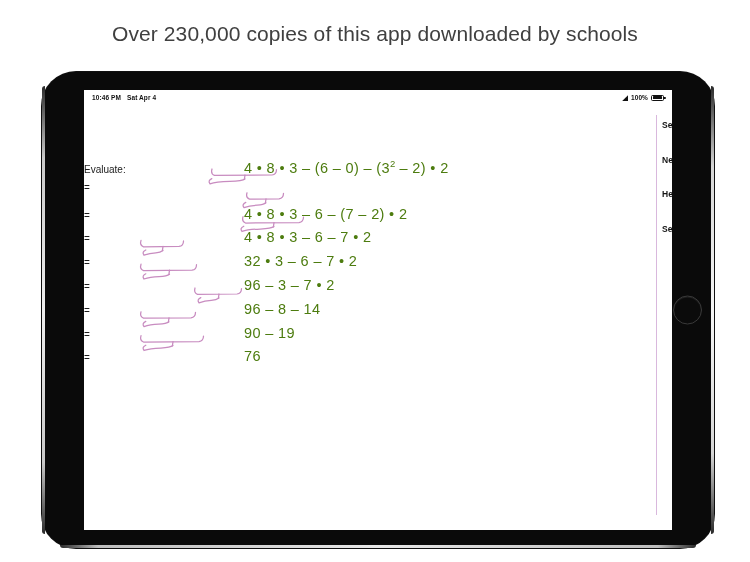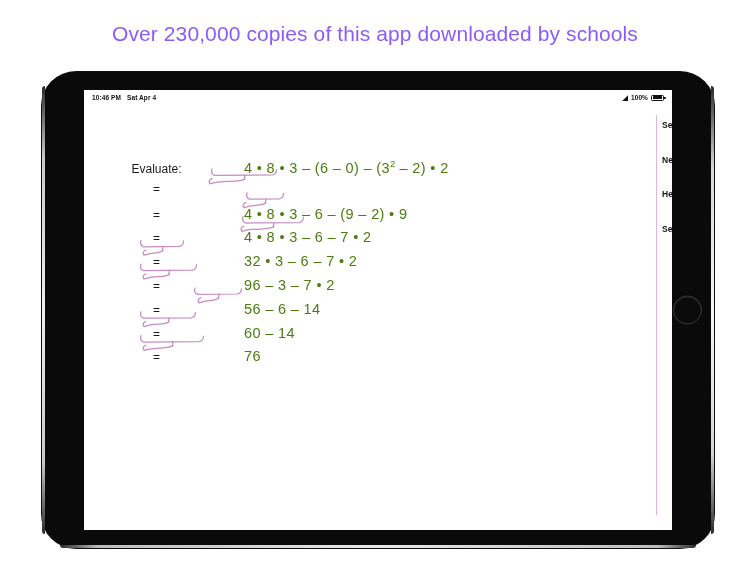--- a/index.html
+++ b/index.html
@@ -16,21 +16,21 @@
   }
 
   
   #headline {
     position: absolute;
     top: 22px;
     left: 0;
     width: 750px;
     text-align: center;
     font-size: 21px;
-    color: #8b5cf6;
+    color: #404040;
     letter-spacing: 0.1px;
     font-weight: 400;
   }
 
   
   #device {
     position: absolute;
     left: 42px;
     top: 72px;
     width: 672px;
@@ -147,22 +147,22 @@
   .math-row {
     position: absolute;
     left: 0;
     height: 24px;
     width: 530px;
     display: flex;
     align-items: baseline;
   }
   .row-label {
     width: 145px;
-    text-align: center;
-    font-size: 12px;
+    text-align: left;
+    font-size: 10px;
     color: #1b1b1b;
     padding-right: 0px;
     white-space: nowrap;
   }
   .row-expr {
     margin-left: 15px;
     font-size: 14.5px;
     color: #4d7c0f;
     white-space: nowrap;
     letter-spacing: 0.35px;
@@ -239,41 +239,41 @@
     <div id="work-area">
         <div class="math-row" style="top: 53px;">
           <div class="row-label">Evaluate:</div>
           <div class="row-expr">4 • 8 • 3 – (6 – 0) – (3<sup>2</sup> – 2) • 2</div>
         </div>
         <div class="math-row" style="top: 76.8px;">
           <div class="row-label">=</div>
         </div>
         <div class="math-row" style="top: 100.6px;">
           <div class="row-label">=</div>
-          <div class="row-expr">4 • 8 • 3 – 6 – (9 – 2) • 9</div>
+          <div class="row-expr">4 • 8 • 3 – 6 – (7 – 2) • 2</div>
         </div>
         <div class="math-row" style="top: 124.4px;">
           <div class="row-label">=</div>
           <div class="row-expr">4 • 8 • 3 – 6 – 7 • 2</div>
         </div>
         <div class="math-row" style="top: 148.2px;">
           <div class="row-label">=</div>
           <div class="row-expr">32 • 3 – 6 – 7 • 2</div>
         </div>
         <div class="math-row" style="top: 172px;">
           <div class="row-label">=</div>
           <div class="row-expr">96 – 3 – 7 • 2</div>
         </div>
         <div class="math-row" style="top: 195.8px;">
           <div class="row-label">=</div>
-          <div class="row-expr">56 – 6 – 14</div>
+          <div class="row-expr">96 – 8 – 14</div>
         </div>
         <div class="math-row" style="top: 219.6px;">
           <div class="row-label">=</div>
-          <div class="row-expr">60 – 14</div>
+          <div class="row-expr">90 – 19</div>
         </div>
         <div class="math-row" style="top: 243.4px;">
           <div class="row-label">=</div>
           <div class="row-expr">76</div>
         </div>
       </div>
 
     <svg id="annotations" viewBox="0 0 530 425" preserveAspectRatio="none">
         <g>
           <path d="M 128 64 q -1.5 5 2.5 6.4 L 188 70 q 4.5 -0.6 4.5 -5.5" fill="none" stroke="#c88cc0" stroke-width="1.25" stroke-linecap="round"></path>

